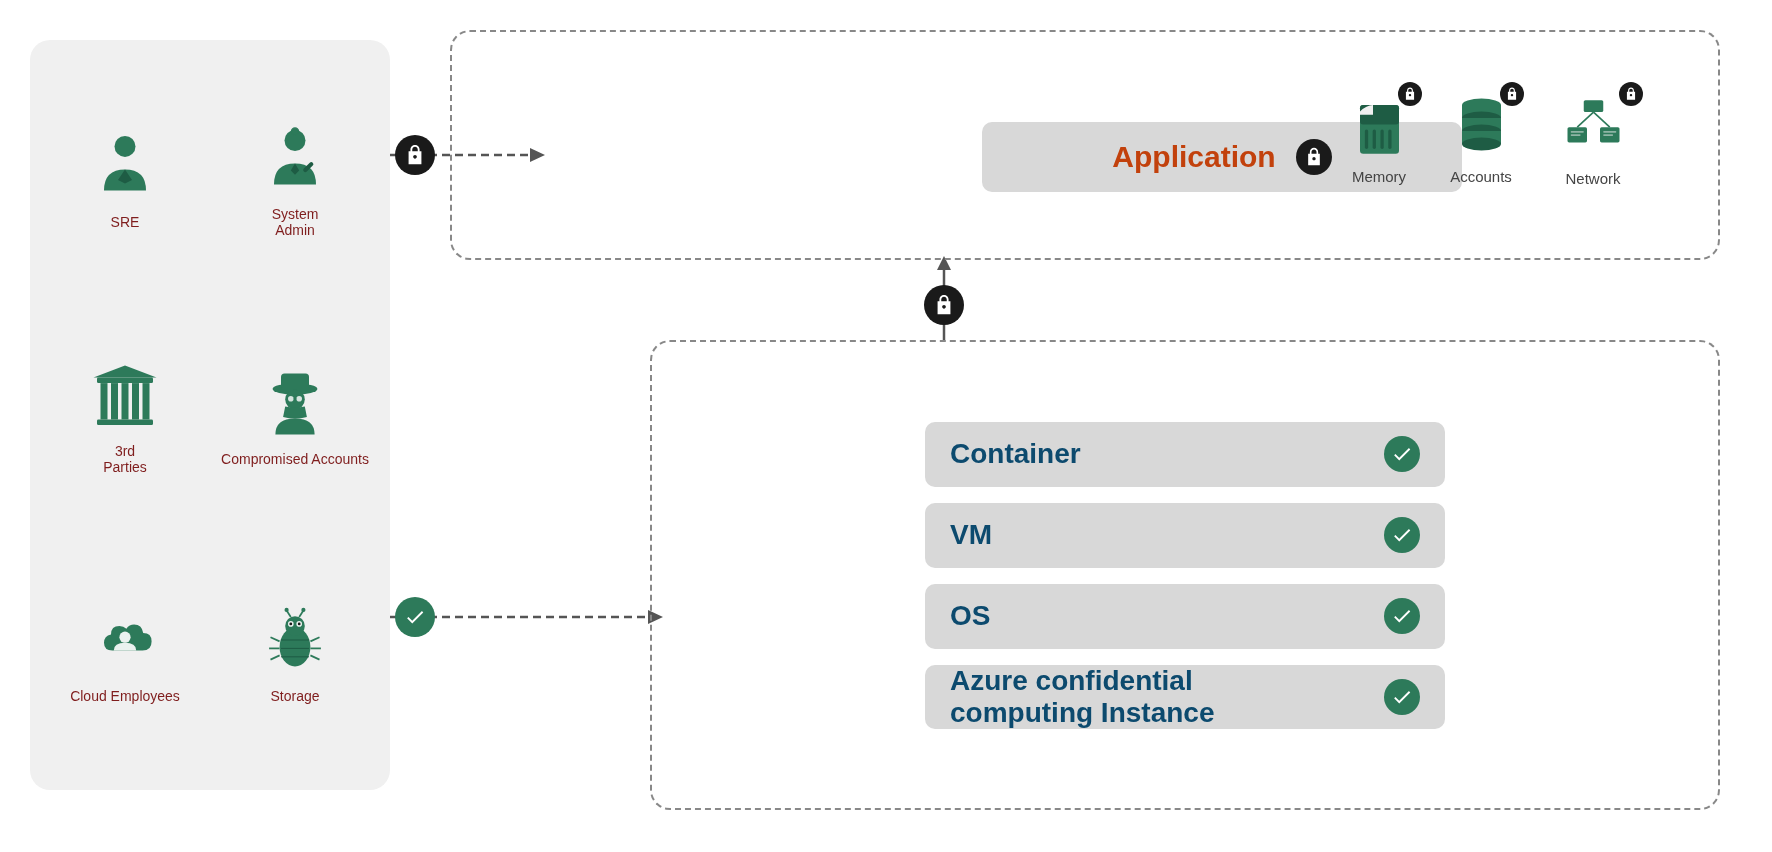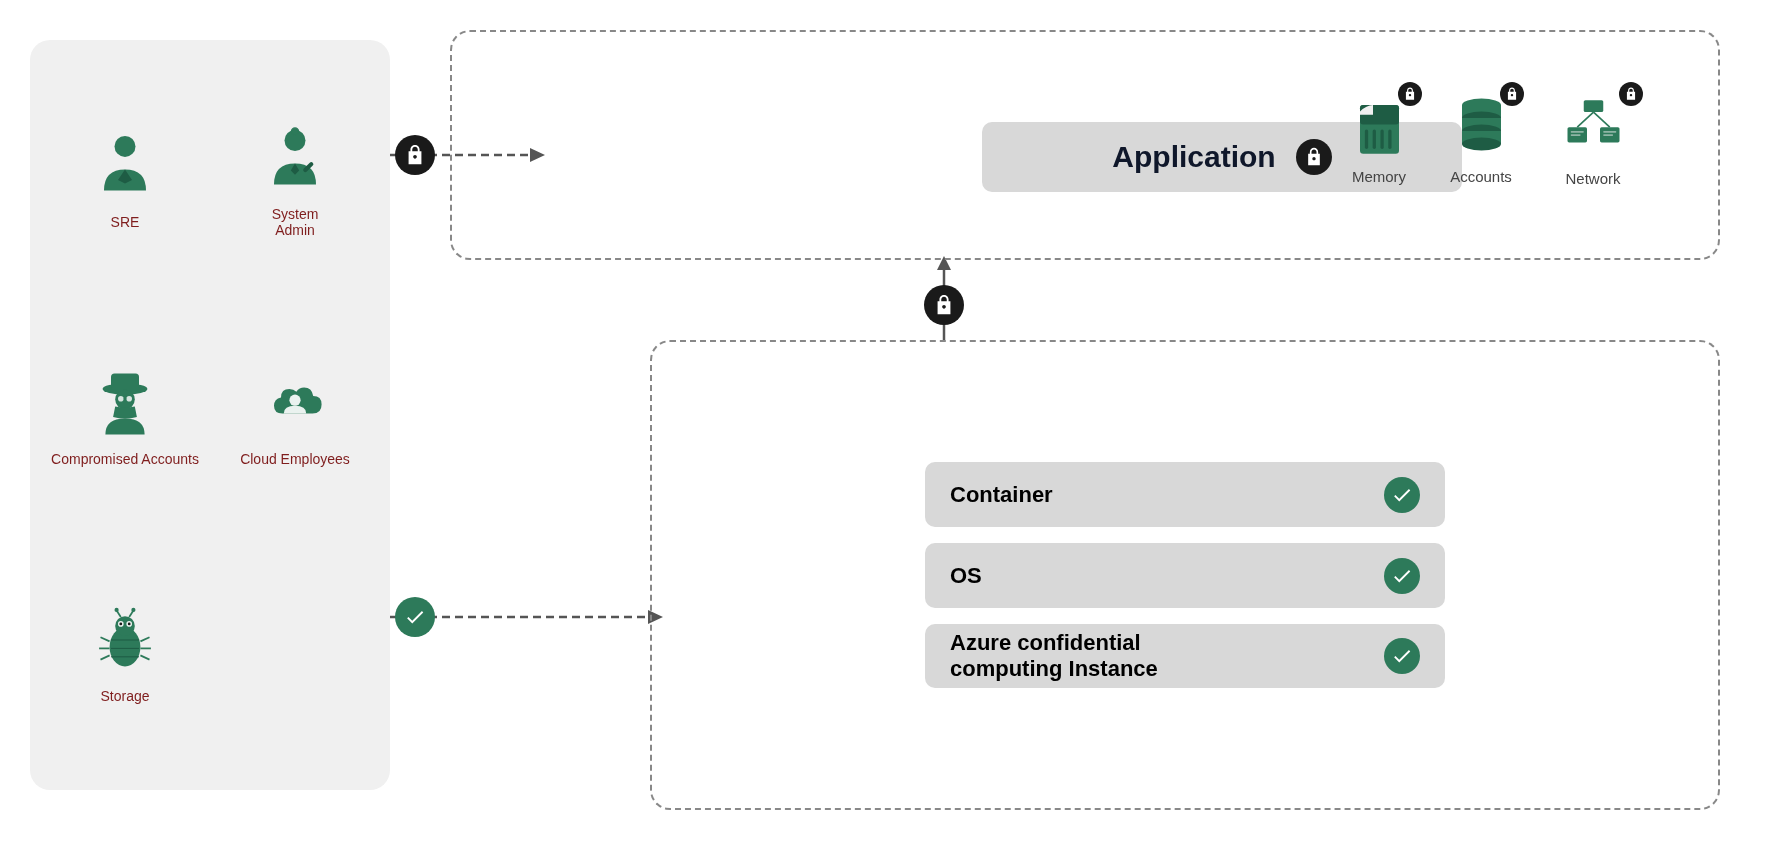--- a/index.html
+++ b/index.html
@@ -87,21 +87,21 @@
       border-radius: 10px;
       display: flex;
       align-items: center;
       justify-content: center;
       gap: 20px;
     }
 
     .app-label-text {
       font-size: 30px;
       font-weight: 700;
-      color: #0f172a;
+      color: #c2410c;
     }
 
     
     .resource-icons {
       position: absolute;
       right: 80px;
       top: 55px;
       display: flex;
       gap: 32px;
       align-items: center;
@@ -183,23 +183,23 @@
       align-items: center;
       justify-content: space-between;
       padding: 0 25px;
     }
 
     .infra-row.azure-row {
       height: 64px;
     }
 
     .infra-row-label {
-      font-size: 22px;
+      font-size: 28px;
       font-weight: 700;
-      color: #000000;
+      color: #0c4a6e;
     }
 
     .check-circle {
       width: 36px;
       height: 36px;
       background: #2d7a5a;
       border-radius: 50%;
       display: flex;
       align-items: center;
       justify-content: center;
@@ -286,20 +286,38 @@
           <path d="M20,88 Q20,58 50,58 Q80,58 80,88 Z" fill="#2d7a5a"></path>
 
           <path d="M50,58 L44,68 L50,74 L56,68 Z" fill="#1e5c44"></path>
 
           <rect x="60" y="60" width="18" height="6" rx="3" fill="#1e5c44" transform="rotate(-45 69 63)"></rect>
         </svg>
       </div>
       <span class="actor-label">System<br>Admin</span>
     </div>
 
+    <div class="actor-item">
+      <div class="actor-icon">
+        <svg viewBox="0 0 100 100" xmlns="http://www.w3.org/2000/svg">
+
+          <rect x="10" y="85" width="80" height="8" rx="2" fill="#2d7a5a"></rect>
+          <rect x="10" y="25" width="80" height="8" rx="2" fill="#2d7a5a"></rect>
+
+          <rect x="15" y="33" width="10" height="52" fill="#2d7a5a"></rect>
+          <rect x="30" y="33" width="10" height="52" fill="#2d7a5a"></rect>
+          <rect x="45" y="33" width="10" height="52" fill="#2d7a5a"></rect>
+          <rect x="60" y="33" width="10" height="52" fill="#2d7a5a"></rect>
+          <rect x="75" y="33" width="10" height="52" fill="#2d7a5a"></rect>
+
+          <polygon points="50,8 5,25 95,25" fill="#2d7a5a"></polygon>
+        </svg>
+      </div>
+      <span class="actor-label">3rd<br>Parties</span>
+    </div>
 
     <div class="actor-item">
       <div class="actor-icon">
         <svg viewBox="0 0 100 100" xmlns="http://www.w3.org/2000/svg">
 
           <ellipse cx="50" cy="30" rx="32" ry="8" fill="#2d7a5a"></ellipse>
 
           <rect x="30" y="8" width="40" height="24" rx="5" fill="#2d7a5a"></rect>
 
           <circle cx="50" cy="45" r="14" fill="#2d7a5a"></circle>
@@ -475,20 +493,28 @@
 
       <div class="infra-row">
         <span class="infra-row-label">Container</span>
         <div class="check-circle">
           <svg width="22" height="22" viewBox="0 0 24 24" fill="white">
             <path d="M9 16.17L4.83 12l-1.42 1.41L9 19 21 7l-1.41-1.41L9 16.17z"></path>
           </svg>
         </div>
       </div>
 
+      <div class="infra-row">
+        <span class="infra-row-label">VM</span>
+        <div class="check-circle">
+          <svg width="22" height="22" viewBox="0 0 24 24" fill="white">
+            <path d="M9 16.17L4.83 12l-1.42 1.41L9 19 21 7l-1.41-1.41L9 16.17z"></path>
+          </svg>
+        </div>
+      </div>
 
       <div class="infra-row">
         <span class="infra-row-label">OS</span>
         <div class="check-circle">
           <svg width="22" height="22" viewBox="0 0 24 24" fill="white">
             <path d="M9 16.17L4.83 12l-1.42 1.41L9 19 21 7l-1.41-1.41L9 16.17z"></path>
           </svg>
         </div>
       </div>
 

